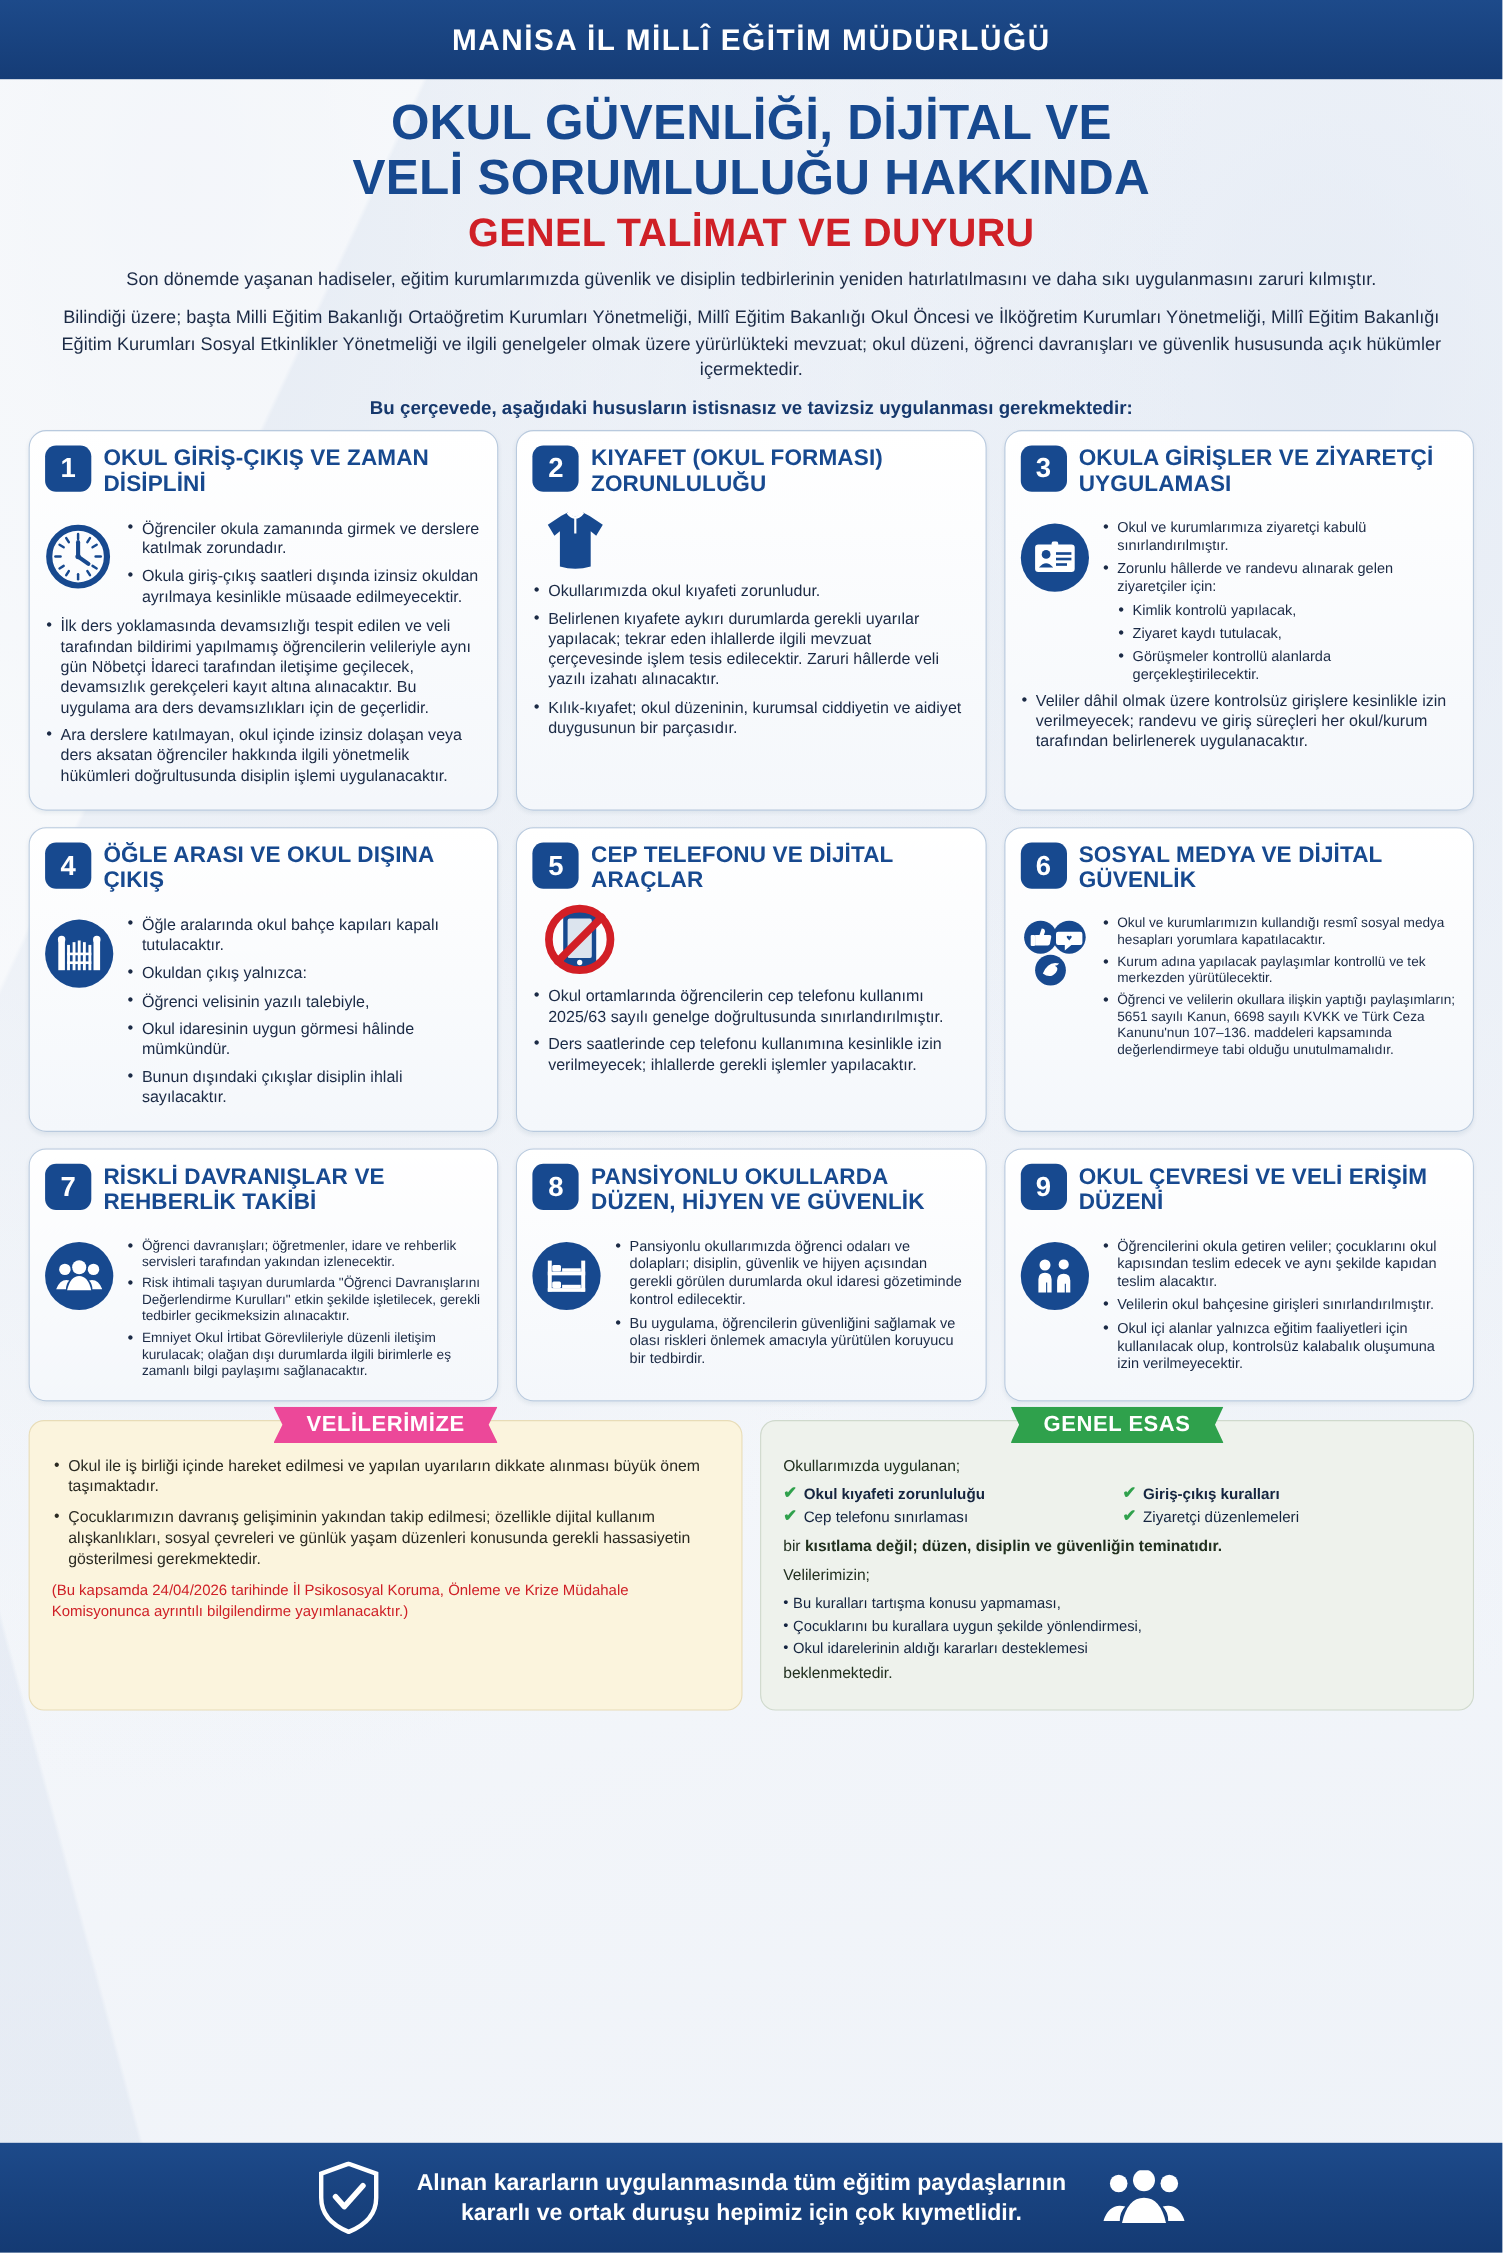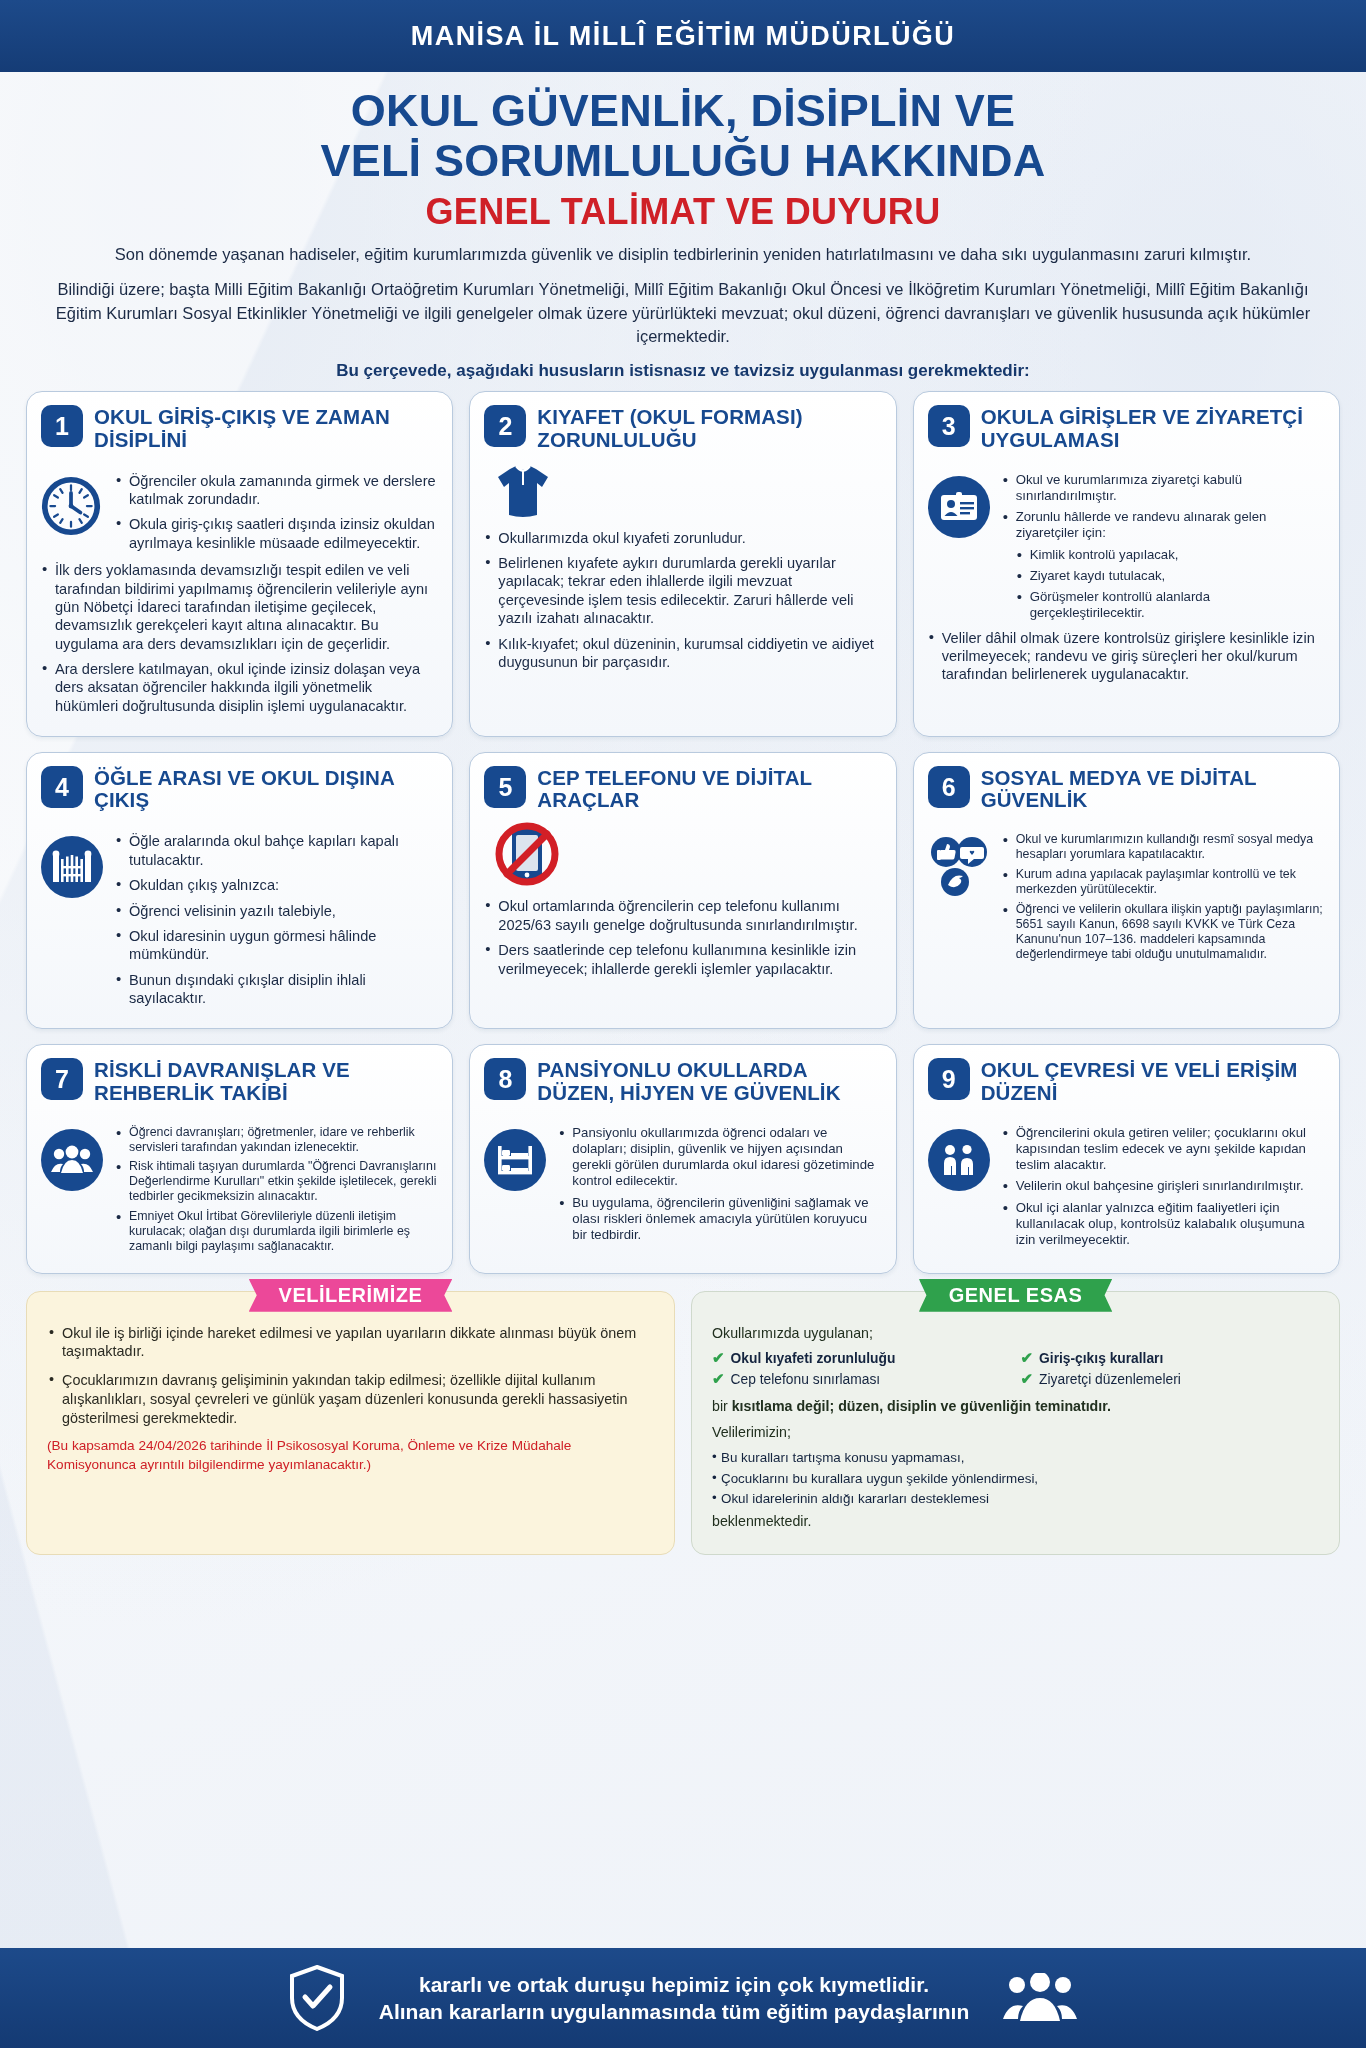--- a/index.html
+++ b/index.html
@@ -147,21 +147,21 @@
 <body>
 
 <div class="page">
 
   <div class="topbar">
     <div class="t">MANİSA İL MİLLÎ EĞİTİM MÜDÜRLÜĞÜ</div>
   </div>
 
   <div class="hero">
     <h1>
-      <span>OKUL GÜVENLİK, DİSİPLİN VE</span><br>
+      <span>OKUL GÜVENLİĞİ, DİJİTAL VE</span><br>
       <span>VELİ SORUMLULUĞU HAKKINDA</span>
     </h1>
     <h2>GENEL TALİMAT VE DUYURU</h2>
     <p class="lead">Son dönemde yaşanan hadiseler, eğitim kurumlarımızda güvenlik ve disiplin tedbirlerinin yeniden hatırlatılmasını ve daha sıkı uygulanmasını zaruri kılmıştır.</p>
     <p class="lead p2">Bilindiği üzere; başta Milli Eğitim Bakanlığı Ortaöğretim Kurumları Yönetmeliği, Millî Eğitim Bakanlığı Okul Öncesi ve İlköğretim Kurumları Yönetmeliği, Millî Eğitim Bakanlığı Eğitim Kurumları Sosyal Etkinlikler Yönetmeliği ve ilgili genelgeler olmak üzere yürürlükteki mevzuat; okul düzeni, öğrenci davranışları ve güvenlik hususunda açık hükümler içermektedir.</p>
     <p class="emph">Bu çerçevede, aşağıdaki hususların istisnasız ve tavizsiz uygulanması gerekmektedir:</p>
   </div>
 
   <div class="grid">
 
@@ -465,22 +465,22 @@
   </div>
 
   <div class="footer">
     <div>
       <svg width="56" height="66" viewBox="0 0 56 66">
         <path d="M28 2 L53 11 v22 q0 21 -25 31 Q3 54 3 33 V11 Z" fill="none" stroke="#ffffff" stroke-width="4"></path>
         <path d="M16 32 l8 9 l17 -19" fill="none" stroke="#ffffff" stroke-width="5" stroke-linecap="round" stroke-linejoin="round"></path>
       </svg>
     </div>
     <div class="txt">
+      <div>Alınan kararların uygulanmasında tüm eğitim paydaşlarının</div>
       <div>kararlı ve ortak duruşu hepimiz için çok kıymetlidir.</div>
-      <div>Alınan kararların uygulanmasında tüm eğitim paydaşlarının</div>
     </div>
     <div>
       <svg width="74" height="50" viewBox="0 0 74 50">
         <circle cx="14" cy="12" r="8" fill="#ffffff"></circle>
         <circle cx="60" cy="12" r="8" fill="#ffffff"></circle>
         <circle cx="37" cy="9" r="10" fill="#ffffff"></circle>
         <path d="M0 46 q6-17 20-13 q-5 5 -5 13 Z" fill="#ffffff"></path>
         <path d="M74 46 q-6-17 -20-13 q5 5 5 13 Z" fill="#ffffff"></path>
         <path d="M17 48 q5-23 20-23 q15 0 20 23 Z" fill="#ffffff"></path>
       </svg>

